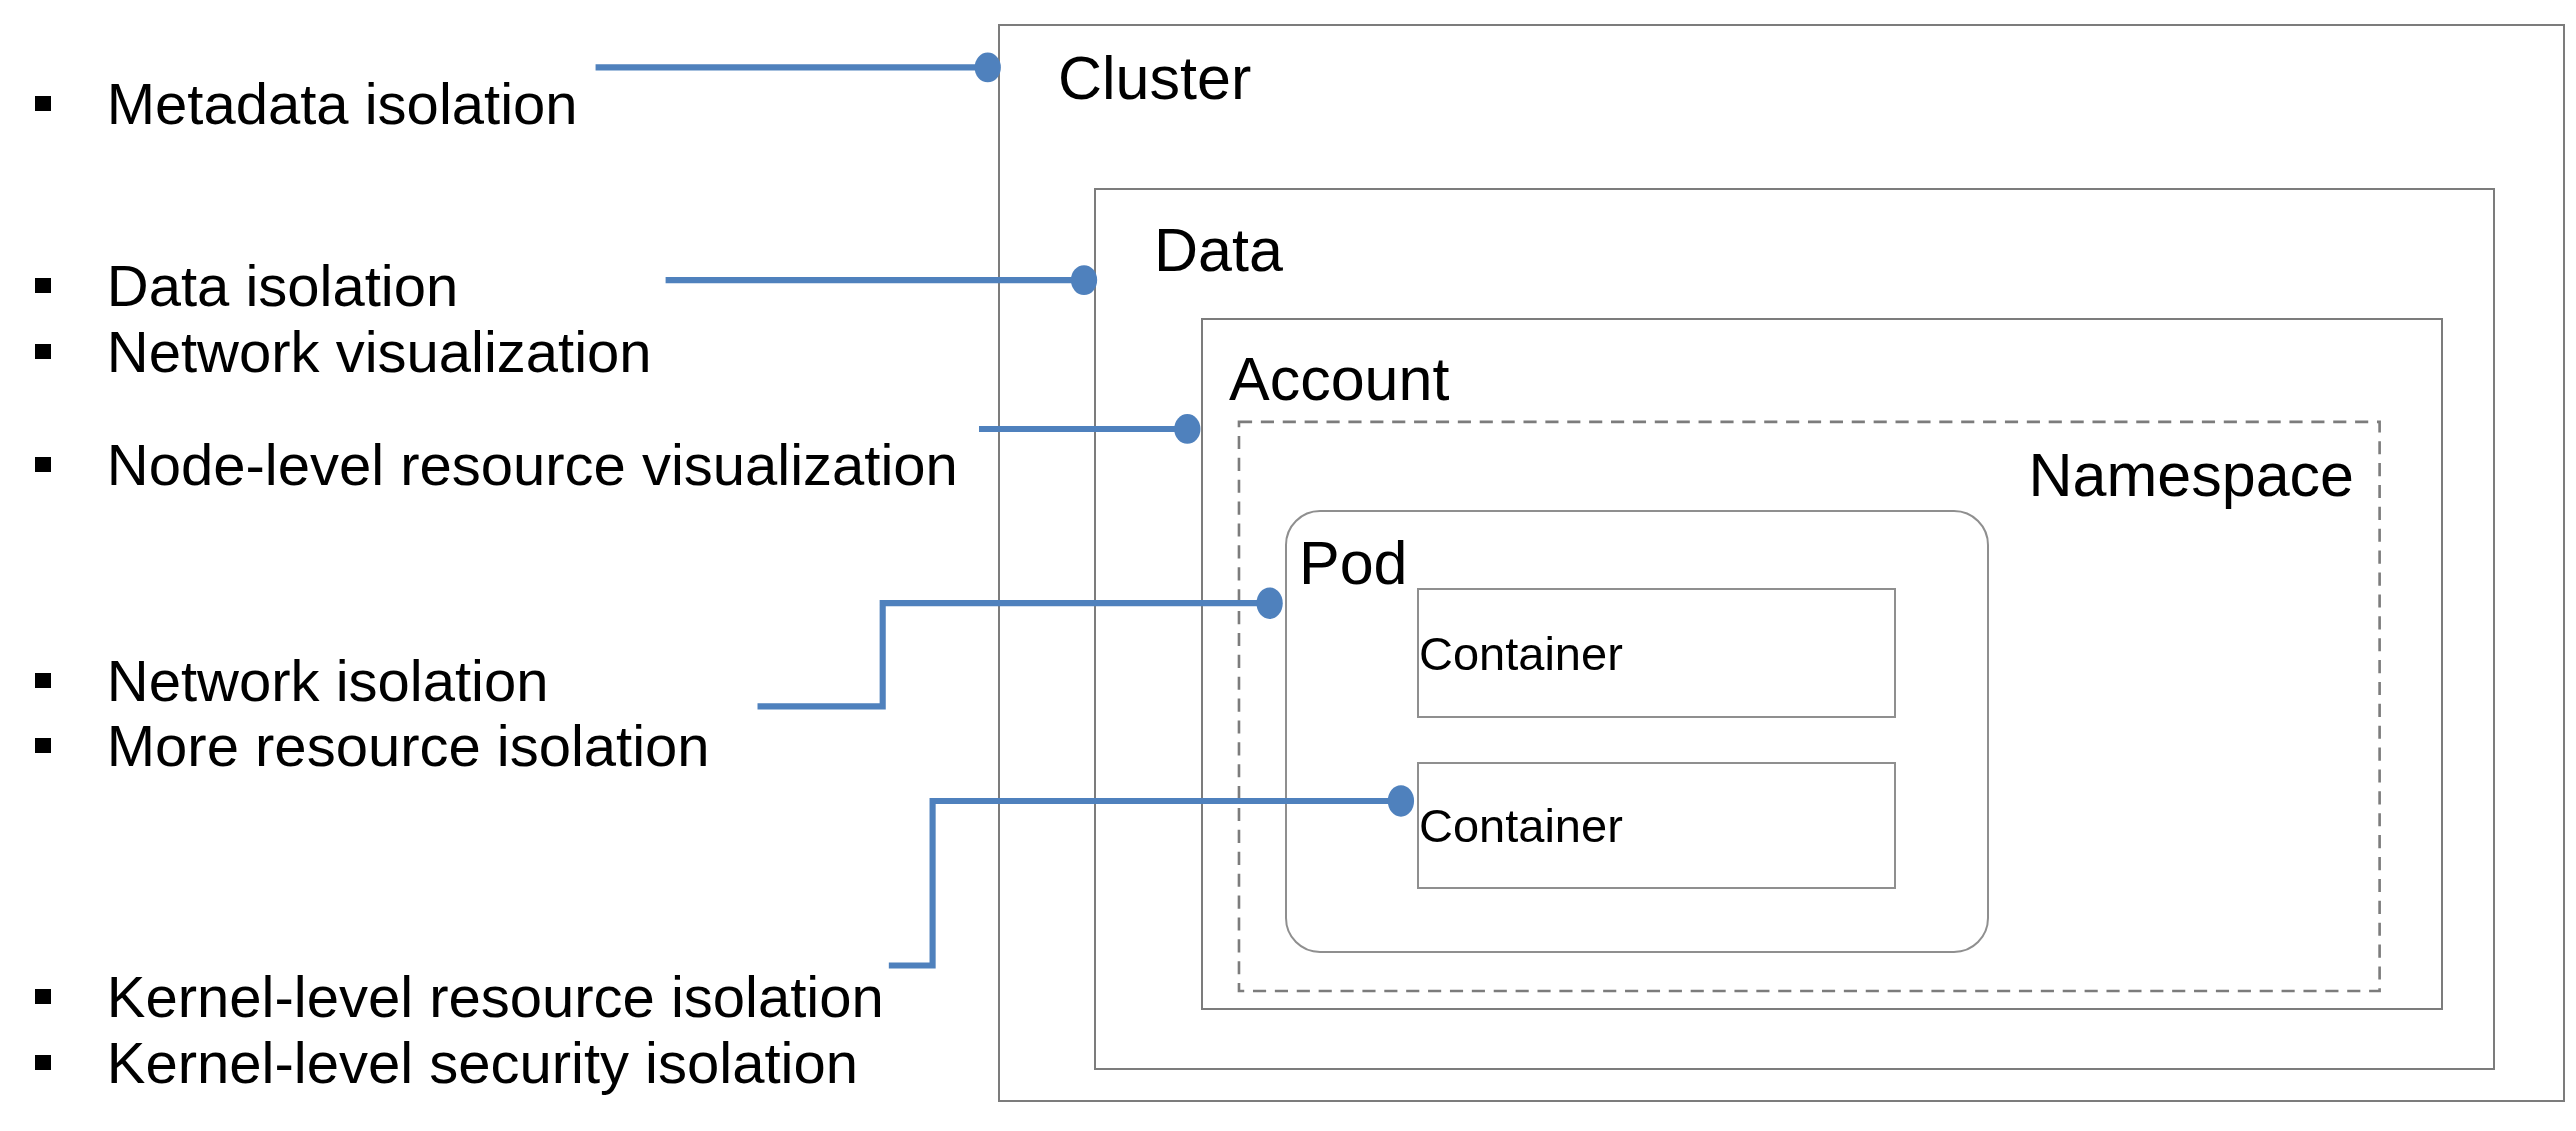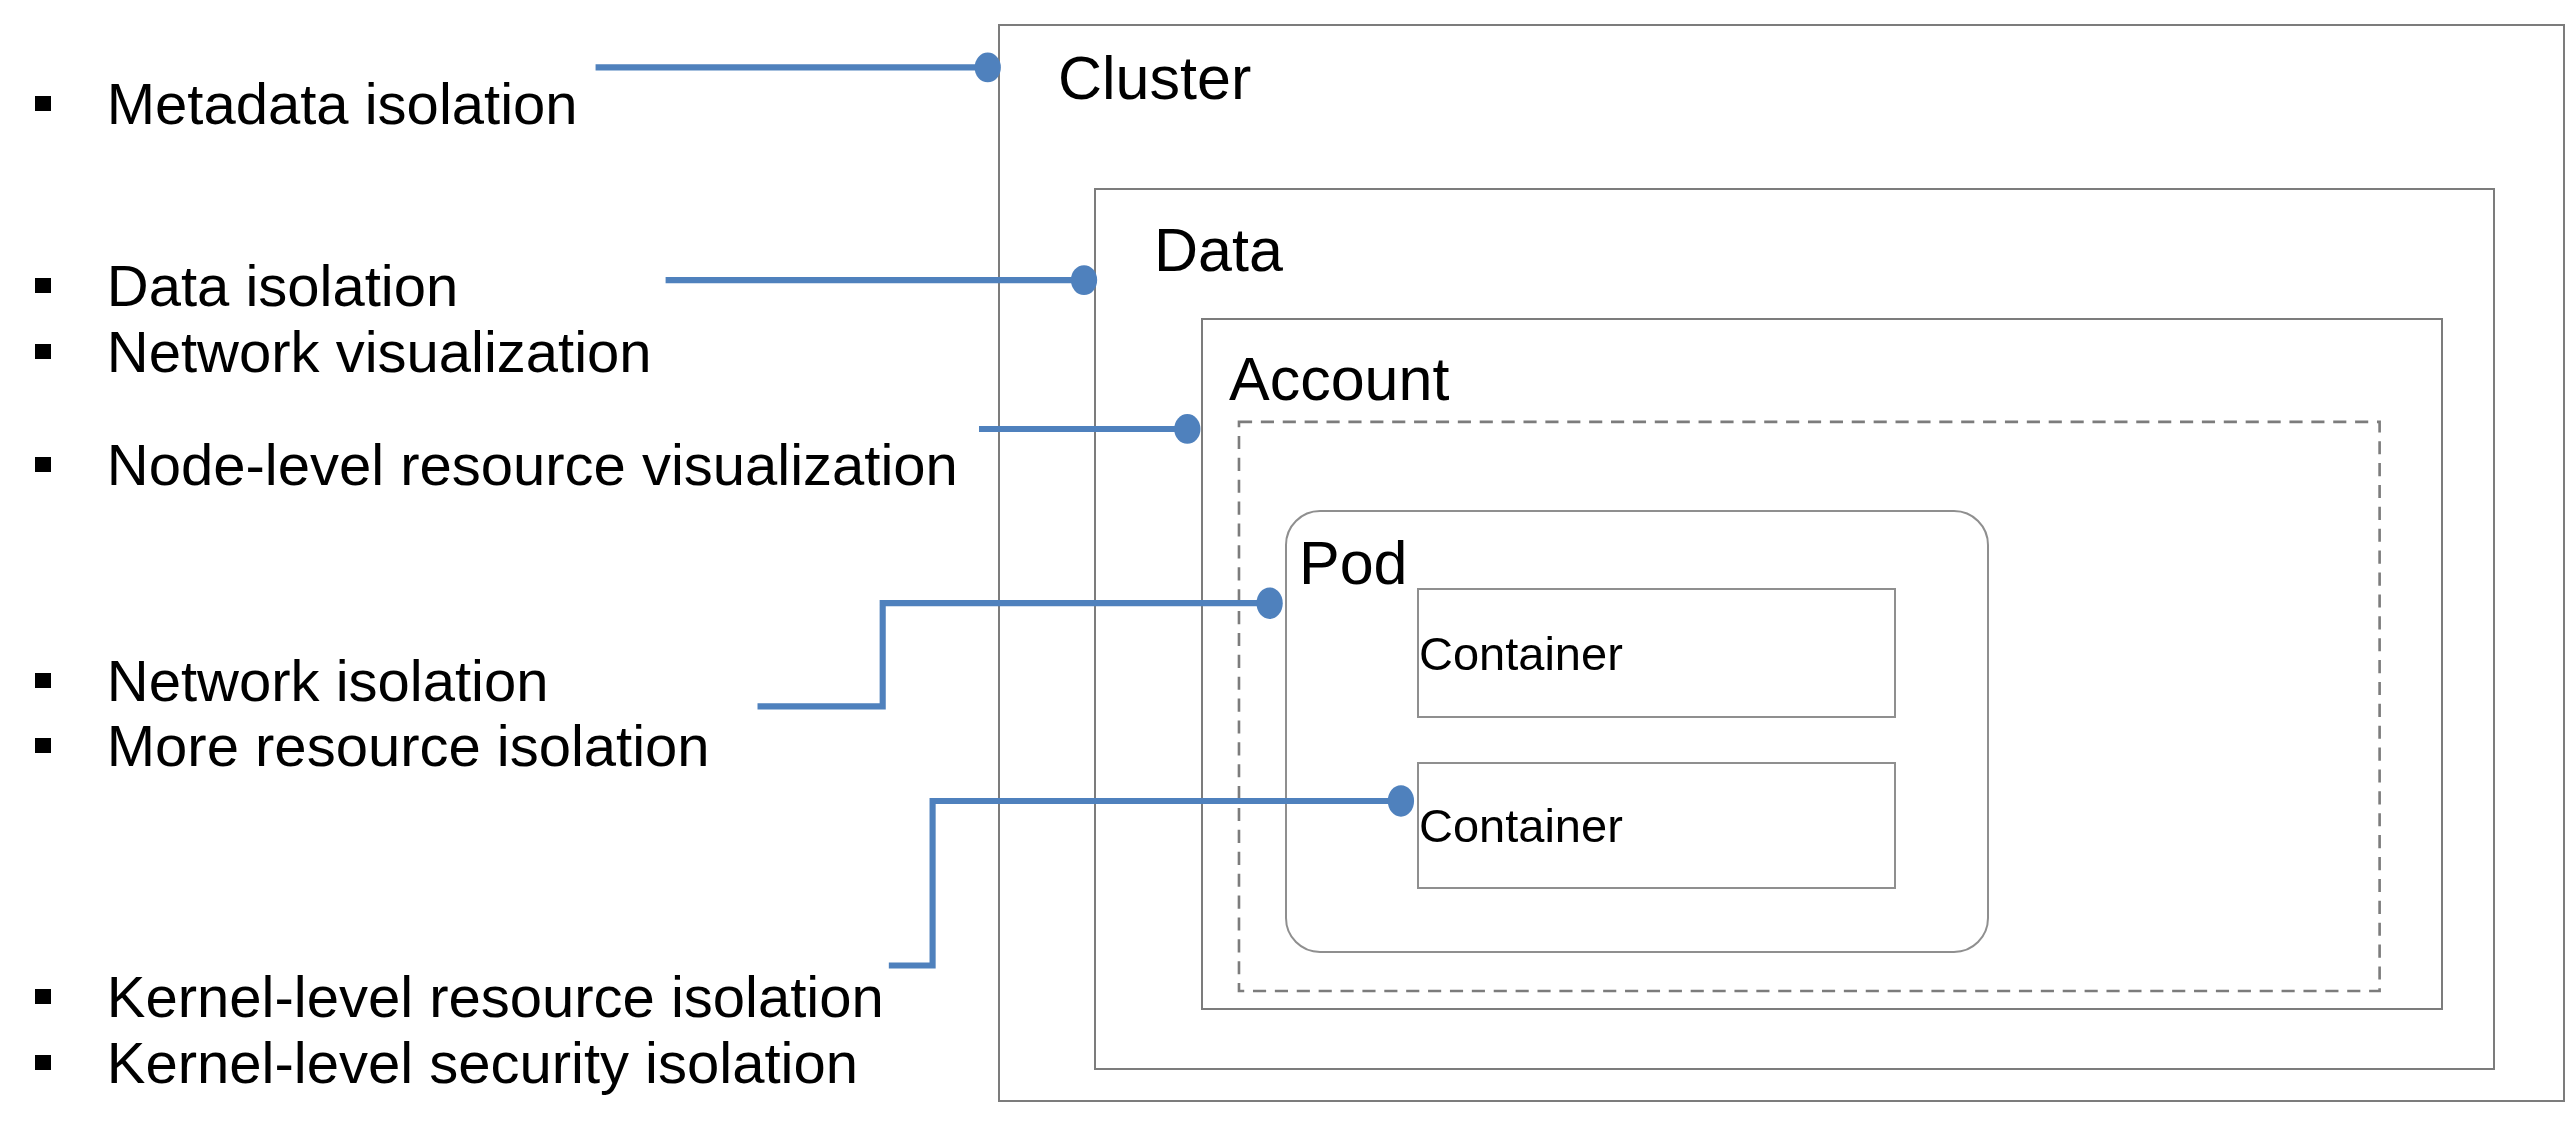--- a/index.html
+++ b/index.html
@@ -90,20 +90,21 @@
   <div class="box light container-box" style="left:1417px;top:588px;width:479px;height:130px">
     <span>Container</span>
   </div>
   <div class="box light container-box" style="left:1417px;top:762px;width:479px;height:127px">
     <span>Container</span>
   </div>
 
   <div class="label" style="left:1058px;top:45px">Cluster</div>
   <div class="label" style="left:1154px;top:217px">Data</div>
   <div class="label" style="left:1229px;top:346px">Account</div>
+  <div class="label" style="right:222px;top:442px">Namespace</div>
   <div class="label" style="left:1299px;top:530px">Pod</div>
 
   <svg class="overlay" width="2576" height="1131" viewBox="0 0 2942 1292">
     <rect class="ns-rect" x="1415" y="482" width="1303" height="650" stroke="#7c7c7c"></rect>
 
     <line x1="680" y1="77" x2="1128" y2="77" stroke="#4f81bd"></line>
     <line x1="760" y1="320" x2="1238" y2="320" stroke="#4f81bd"></line>
     <line x1="1118" y1="490" x2="1356" y2="490" stroke="#4f81bd"></line>
     <path d="M 865 807 L 1008 807 L 1008 689 L 1450 689" stroke="#4f81bd"></path>
     <path d="M 1015 1103 L 1065 1103 L 1065 915 L 1600 915" stroke="#4f81bd"></path>

